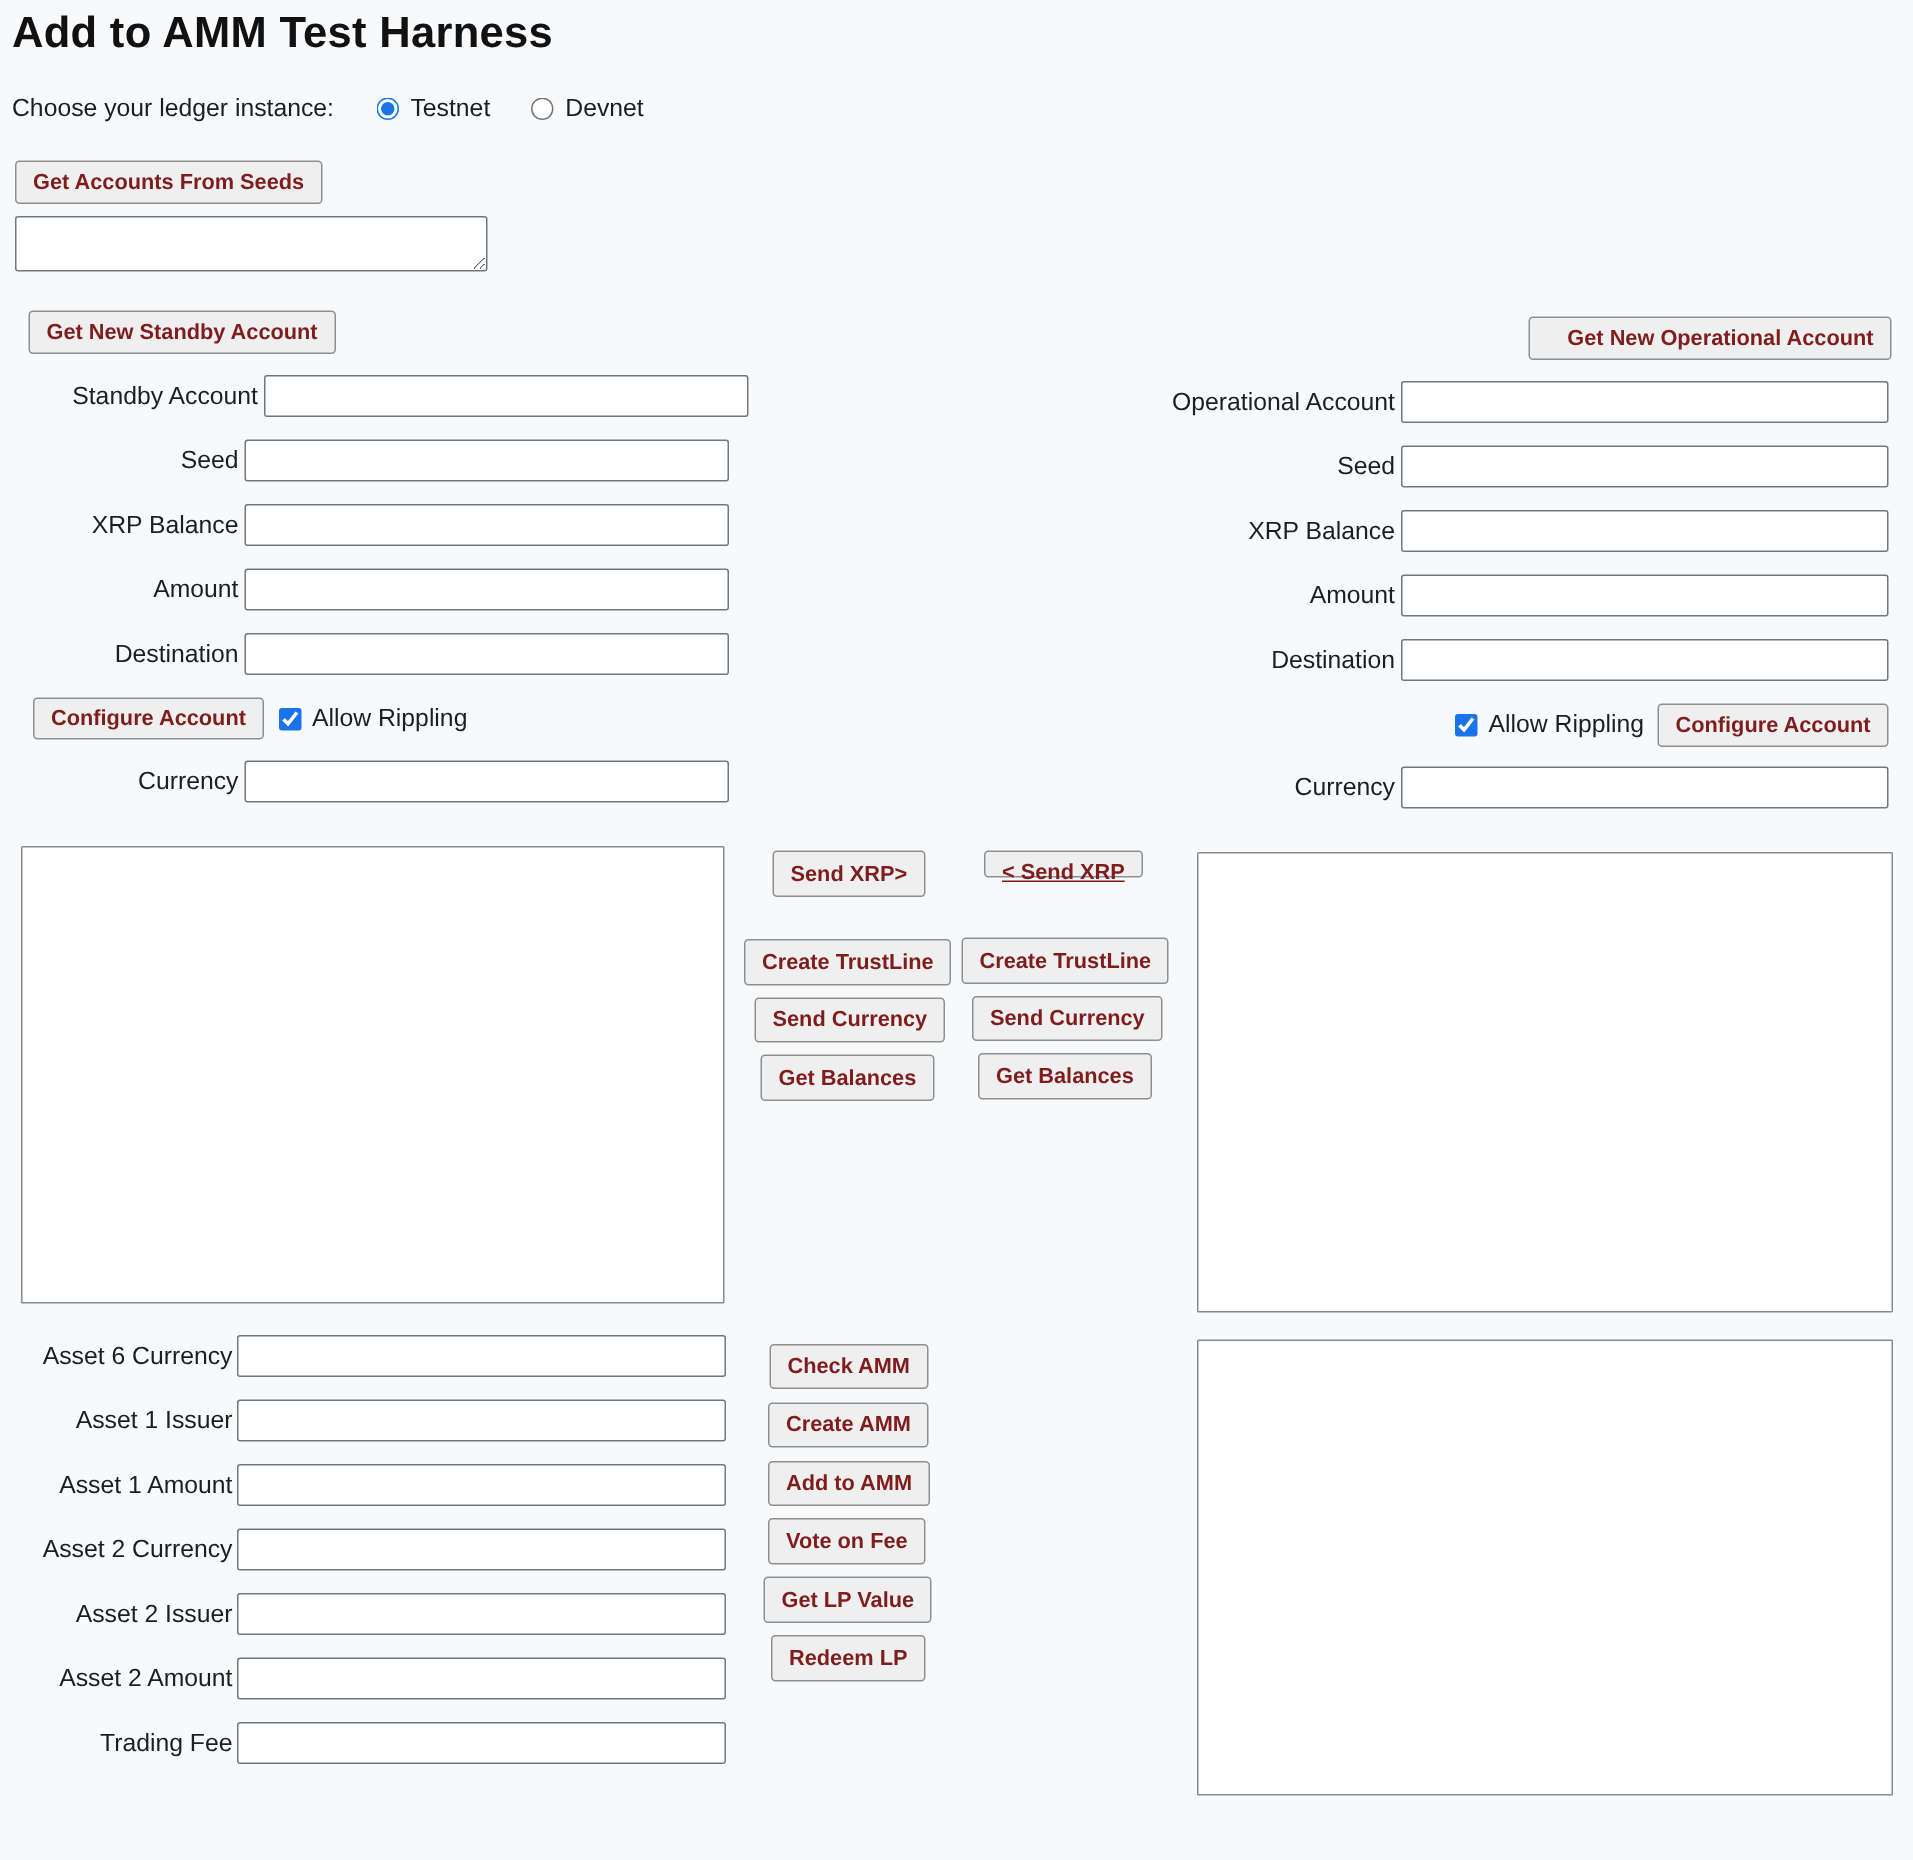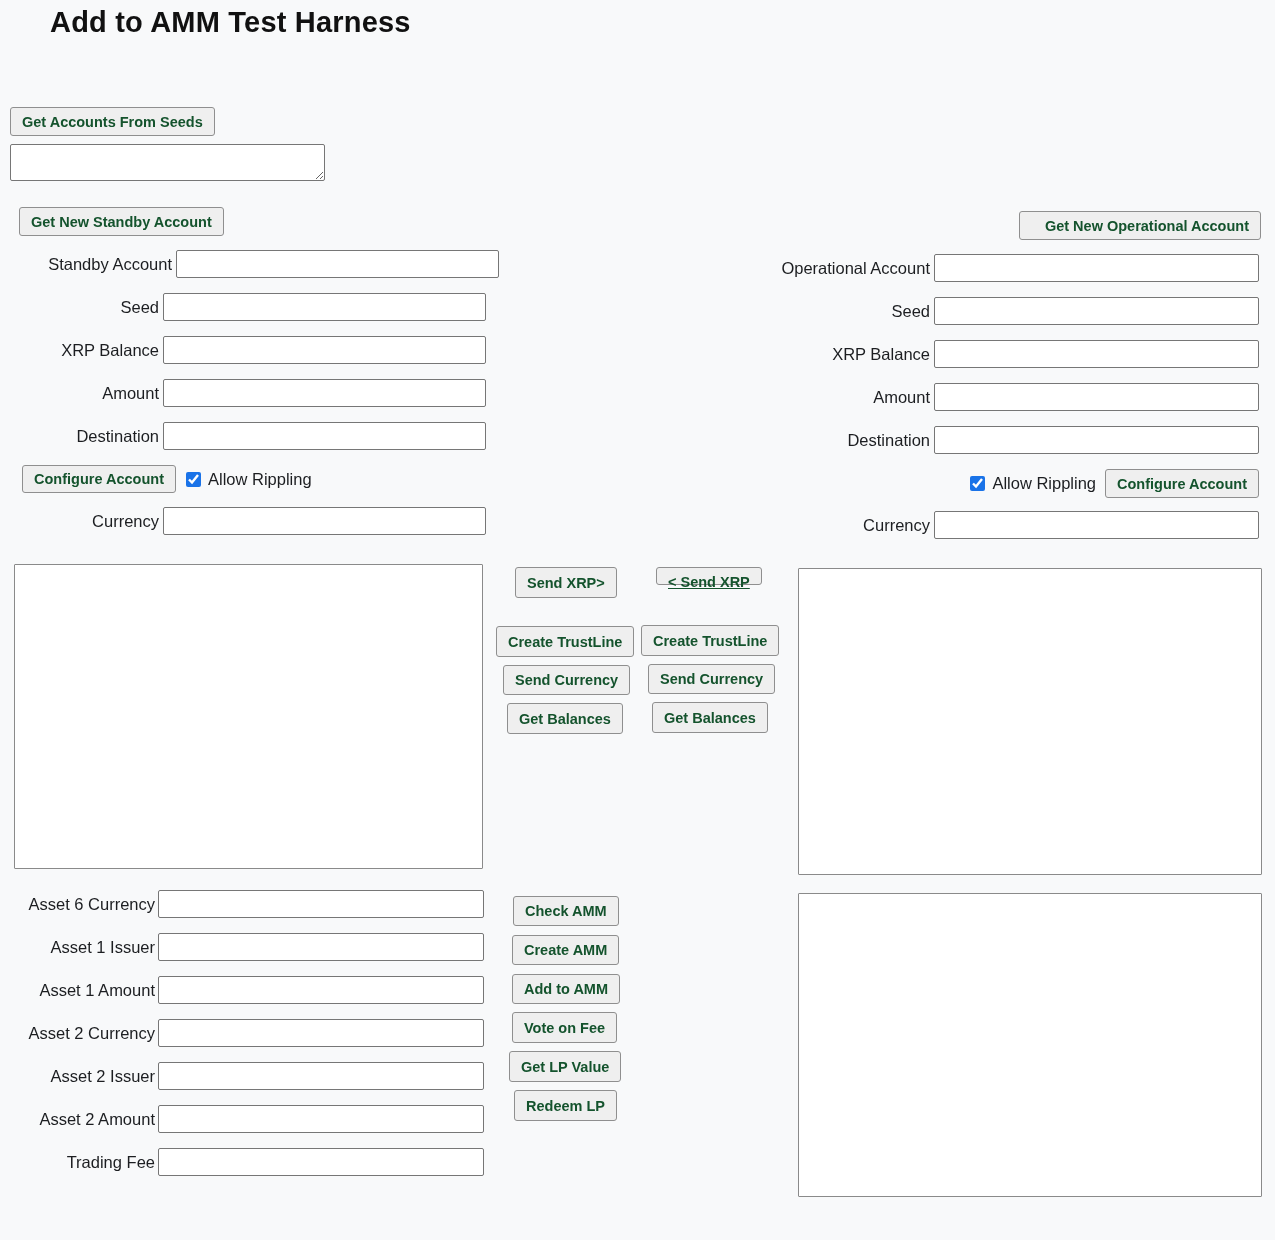--- a/index.html
+++ b/index.html
@@ -20,21 +20,21 @@
   }
   .lbl { font-size: 16.5px; color: #1c1e21; white-space: nowrap; }
 
   .btn {
     background: #efefef;
     border: 1px solid #8f8f8f;
     border-radius: 3px;
     font-family: "Liberation Sans", sans-serif;
     font-size: 14.5px;
     font-weight: bold;
-    color: #14532d;
+    color: #7f1d1d;
     height: 29px;
     line-height: 26px;
     padding: 0 11px;
     white-space: nowrap;
     cursor: pointer;
   }
 
   .txt {
     border: 1px solid #767676;
     border-radius: 2px;
@@ -86,22 +86,33 @@
     margin: 0;
   }
   .radio-group { display: flex; align-items: center; gap: 8px; }
   .chk-row { display: flex; align-items: center; }
 </style>
 </head>
 <body>
 
 <div class="page">
 
-  <h1 class="title abs" style="left:8px; top:6px;margin-left:42px;">Add to AMM Test Harness</h1>
-
+  <h1 class="title abs" style="left:8px; top:6px;">Add to AMM Test Harness</h1>
+
+  <div class="abs" style="left:8px; top:63px; display:flex; align-items:center;">
+    <span class="lbl">Choose your ledger instance:</span>
+    <span class="radio-group" style="margin-left:28px;">
+      <input type="radio" name="ledger" checked="" style="">
+      <span class="lbl">Testnet</span>
+    </span>
+    <span class="radio-group" style="margin-left:27px;">
+      <input type="radio" name="ledger" style="">
+      <span class="lbl">Devnet</span>
+    </span>
+  </div>
 
   <button class="btn abs" style="left:10px; top:107px;">Get Accounts From Seeds</button>
   <textarea class="seeds abs" style="left: 10px; top: 144px;"></textarea>
 
   <button class="btn abs" style="left:19px; top:207px;">Get New Standby Account</button>
 
   <div class="row left-row" style="top:250px;padding-left:13px;">
     <span class="lbl">Standby Account</span>
     <input class="txt" value="" style="">
   </div>

